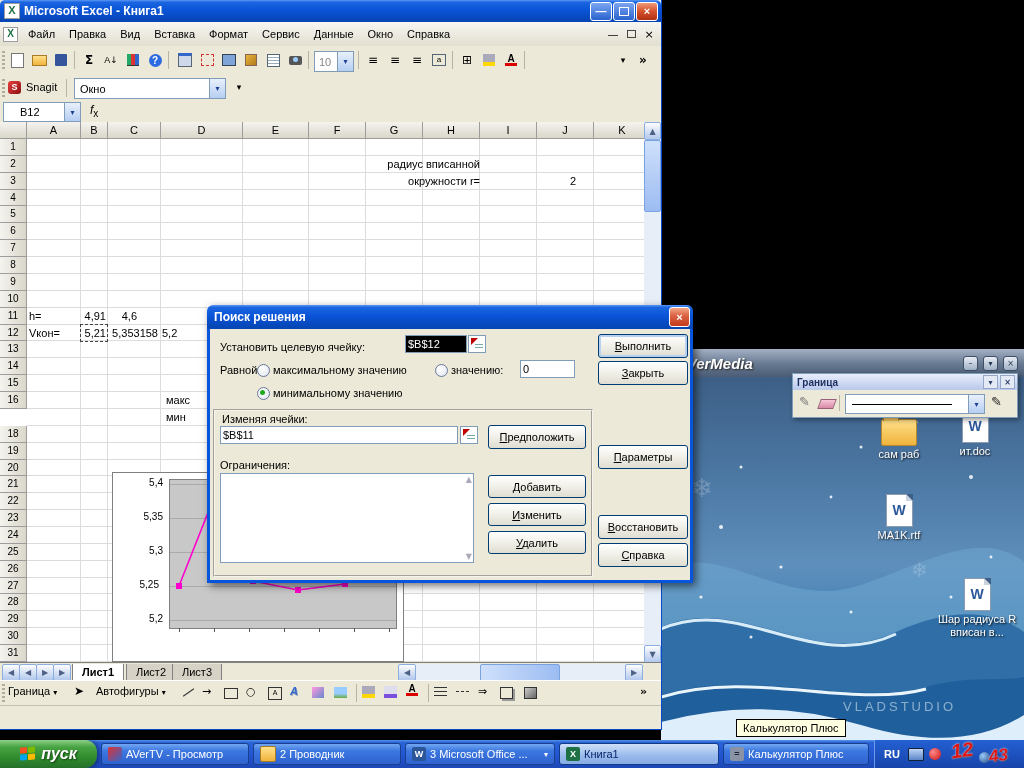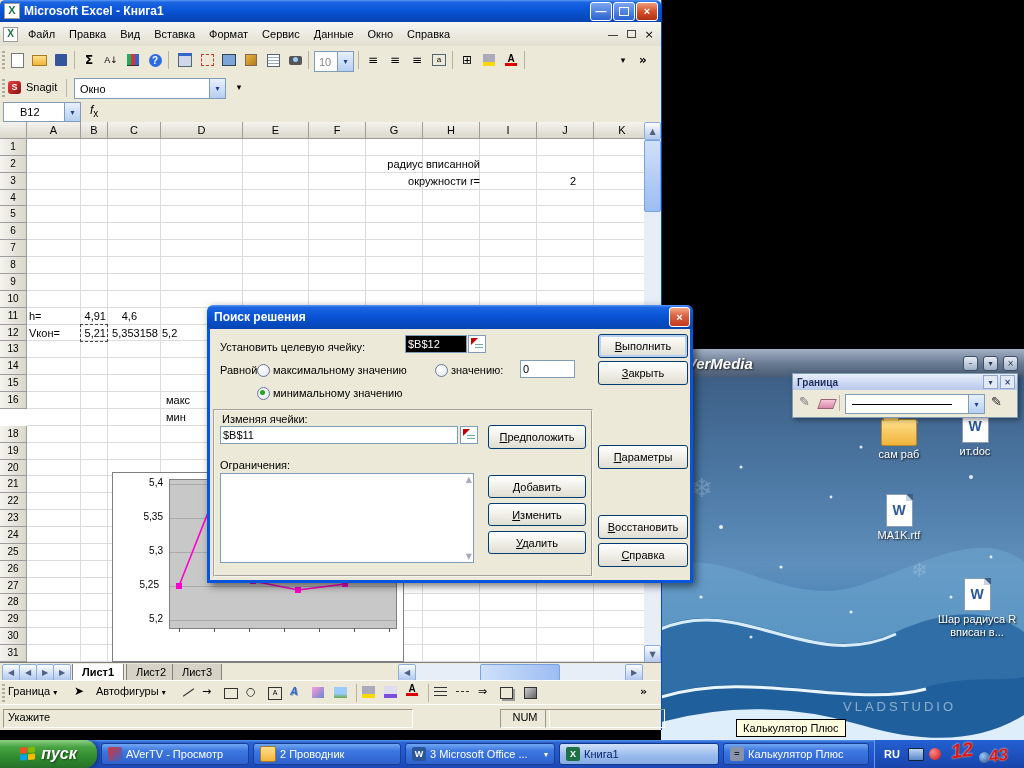--- a/index.html
+++ b/index.html
@@ -458,25 +458,20 @@
       <span class="t" style="left:406px;top:3px;font-weight:bold;font-size:10px;line-height:9px;text-align:center">A<span style="display:block;width:12px;height:3px;background:#d00"></span></span>
       <span class="sepv" style="left:428px;top:3px"></span>
       <span class="t" style="left:434px;top:6px;width:13px;height:10px;background:repeating-linear-gradient(to bottom,#333 0 1px,transparent 1px 4px)"></span>
       <span class="t" style="left:456px;top:10px;width:13px;height:1px;background:repeating-linear-gradient(90deg,#333 0 3px,transparent 3px 5px)"></span>
       <span class="t g" style="left:478px;top:4px">⇒</span>
       <span class="t" style="left:500px;top:6px;width:11px;height:10px;border:1px solid #333;box-shadow:2px 2px 0 #999"></span>
       <span class="t" style="left:524px;top:6px;width:11px;height:10px;background:linear-gradient(135deg,#ccc,#666);border:1px solid #333"></span>
       <span class="t g" style="left:640px;top:4px;font-weight:bold">»</span>
     </div>
 
-    <div class="t" style="left:0;top:704px;width:661px;height:25px;background:#ece9d8;border-top:1px solid #fff">
-      <span class="statuspanel" style="left:3px;top:4px;width:400px">Укажите</span>
-      <span class="statuspanel" style="left:500px;top:4px;width:40px;text-align:center">NUM</span>
-      <span class="statuspanel" style="left:545px;top:4px;width:110px"></span>
-    </div>
   </div>
 
   <div class="t dlg">
     <div class="dlgtitle">
       <span>Поиск решения</span>
       <span class="xbtn">×</span>
     </div>
     <div class="dlgbody">
       <span class="t" style="left:10px;top:12px">Установить целевую ячейку:</span>
       <span class="t field" style="left:195px;top:6px;width:62px;height:18px;background:#000;color:#fff">$B$12</span>

